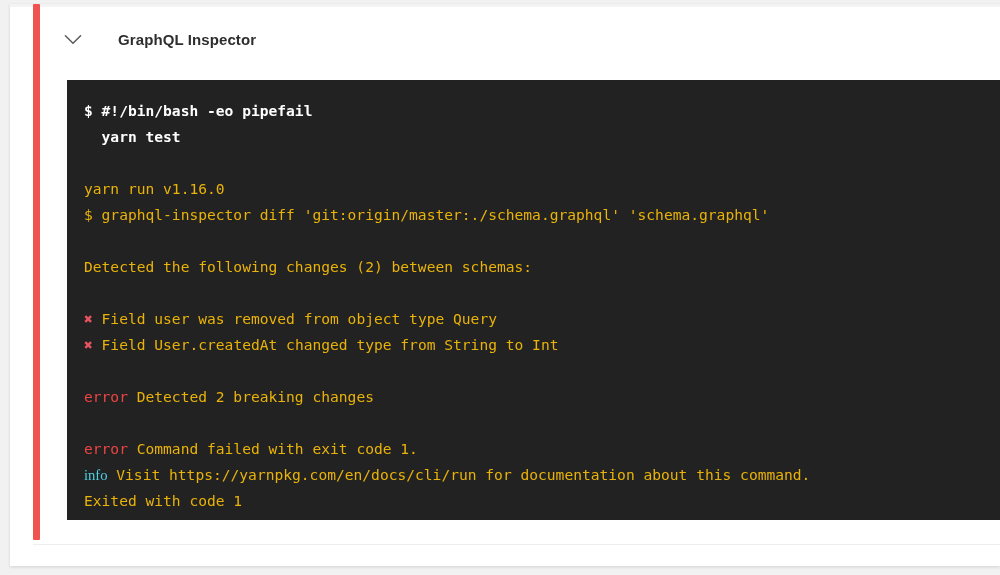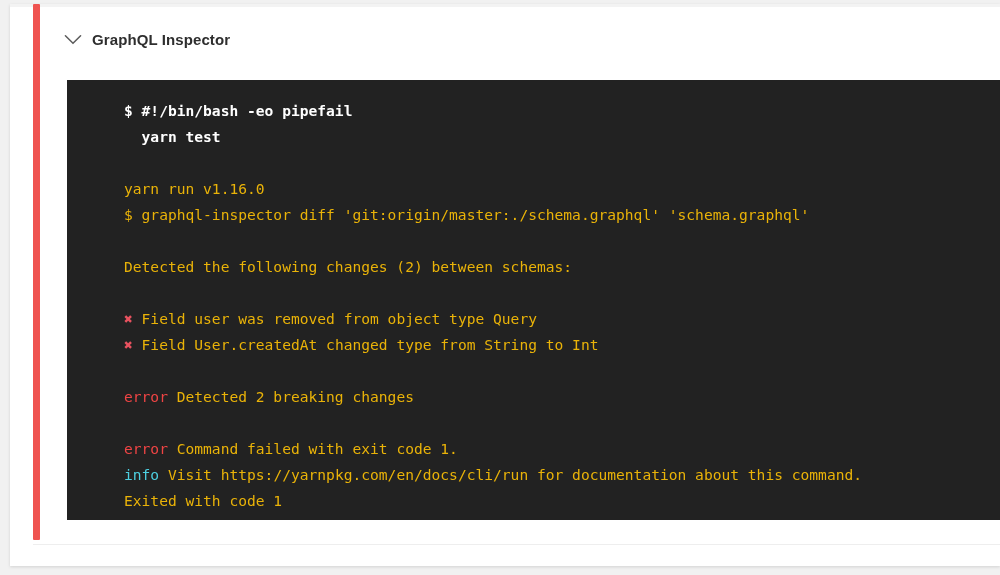--- a/index.html
+++ b/index.html
@@ -54,21 +54,21 @@
   }
 
   
   .job-header {
     position: absolute;
     left: 50px;
     top: 16px;
     height: 38px;
     display: flex;
     align-items: center;
-    gap: 6px;
+    gap: 32px;
   }
 
   .chevron-icon {
     width: 26px;
     height: 26px;
     display: block;
     color: #5c5c5c;
     flex: none;
   }
 
@@ -98,38 +98,38 @@
     font-family: "DejaVu Sans Mono", "Liberation Mono", monospace;
     font-size: 14.6px;
     line-height: 26px;
     color: #e8e8e8;
     white-space: pre;
   }
 
   .line {
     white-space: pre;
     min-height: 26px;
-    margin-left: 40px;
   }
 
   .line.blank {
     height: 26px;
   }
 
   .cmd {
     font-weight: bold;
     color: #ffffff;
   }
 
   .tok-error {
     color: #ef4444;
   }
 
   .tok-info {
     color: #4dd0e1;
+    font-family: Liberation Serif, serif;
   }
 
   .tok-cross {
     color: #e8525f;
     font-weight: bold;
   }
 
   .tok-plain {
     color: #eab308;
   }

